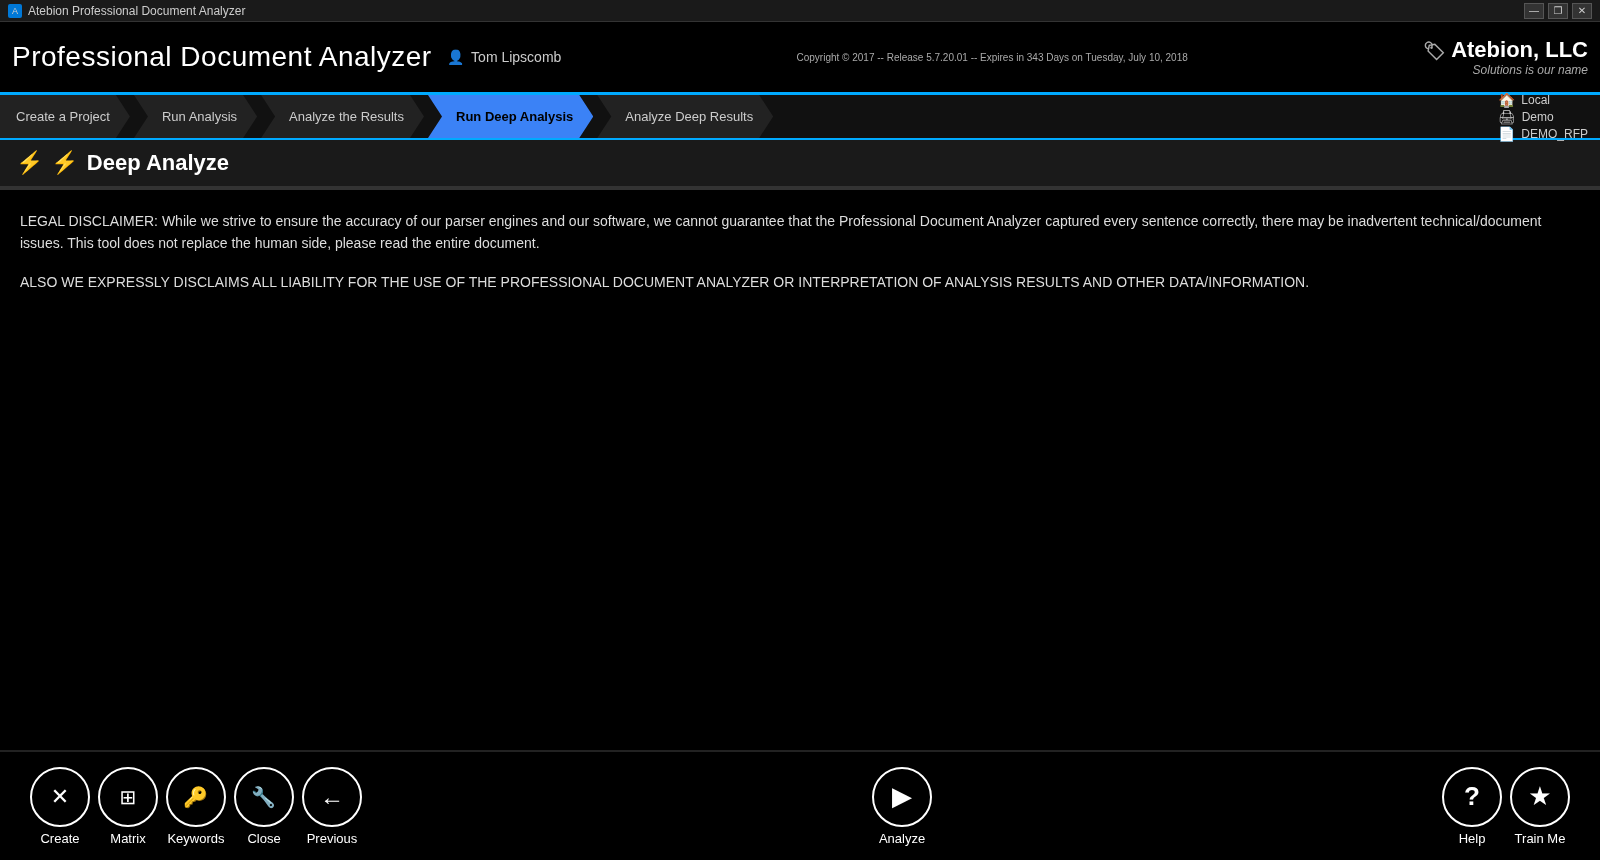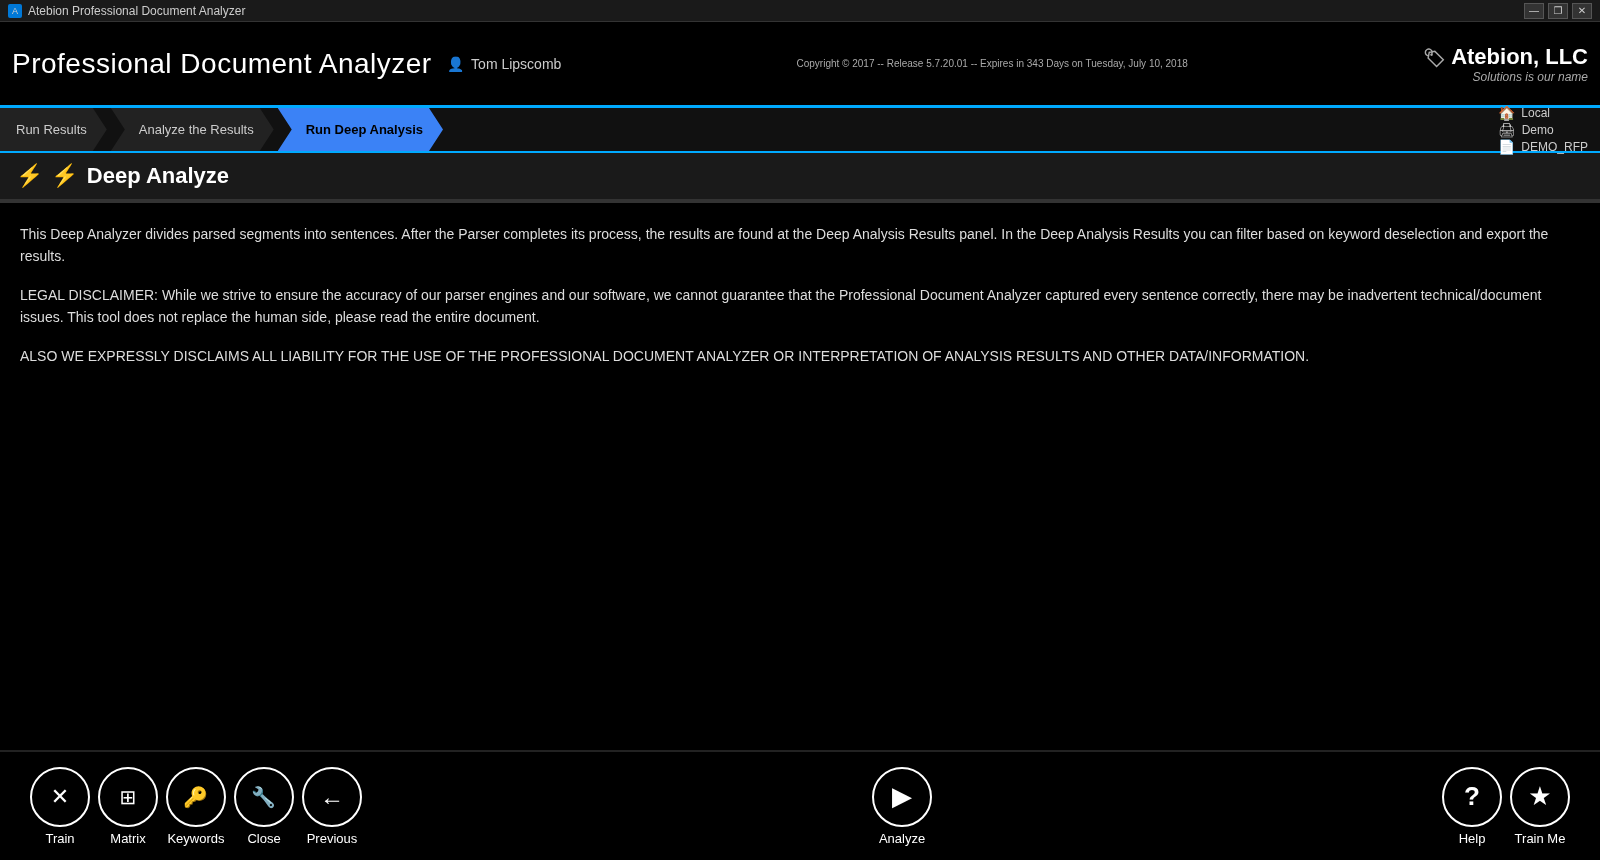--- a/index.html
+++ b/index.html
@@ -52,21 +52,21 @@
       align-items: center;
       justify-content: center;
       font-size: 10px;
       cursor: pointer;
       color: #ccc;
     }
 
     
     #header {
       background: #000;
-      height: 86px;
+      height: 73px;
       display: flex;
       align-items: center;
       justify-content: space-between;
       padding: 0 12px;
       border-bottom: 3px solid #00aaff;
     }
     #header-left {
       display: flex;
       align-items: center;
       gap: 16px;
@@ -291,23 +291,25 @@
     <div id="atebion-logo">
       <span style="font-size:18px; color:#aaa;">🏷</span>
       <span>Atebion, LLC</span>
     </div>
     <div id="atebion-tagline">Solutions is our name</div>
   </div>
 </div>
 
 <div id="nav-bar">
   <div id="nav-steps">
-    <div class="nav-step">Run Results</div>
+    <div class="nav-step">Create a Project</div>
+    <div class="nav-step">Run Analysis</div>
     <div class="nav-step">Analyze the Results</div>
     <div class="nav-step active">Run Deep Analysis</div>
+    <div class="nav-step">Analyze Deep Results</div>
   </div>
   <div id="nav-right">
     <div class="nav-right-item">
       <span class="nav-right-icon">🏠</span>
       <span>Local</span>
     </div>
     <div class="nav-right-item">
       <span class="nav-right-icon">🖨</span>
       <span>Demo</span>
     </div>
@@ -320,35 +322,34 @@
 
 <div id="section-header">
   <span class="lightning-icon">⚡</span>
   <span class="lightning-icon">⚡</span>
   <span id="section-title">Deep Analyze</span>
 </div>
 <div style="height:2px; background:#333;"></div>
 
 <div id="content">
   <div id="description">
-    <p>This Deep Analyzer divides parsed segments into sentences. After the Parser completes its process, the results are found at the Deep Analysis Results panel. In the Deep Analysis Results you can filter based on keyword deselection and export the results.</p>
     <p>
       <span class="disclaimer">LEGAL DISCLAIMER:</span>
       <span> While we strive to ensure the accuracy of our parser engines and our software, we cannot guarantee that the Professional Document Analyzer captured every sentence correctly, there may be inadvertent technical/document issues. This tool does not replace the human side, please read the entire document.</span>
     </p>
     <p class="all-caps">ALSO WE EXPRESSLY DISCLAIMS ALL LIABILITY FOR THE USE OF THE PROFESSIONAL DOCUMENT ANALYZER OR INTERPRETATION OF ANALYSIS RESULTS AND OTHER DATA/INFORMATION.</p>
   </div>
 </div>
 
 <div id="bottom-toolbar">
   <div id="toolbar-left">
 
     <div class="toolbar-btn">
       <div class="btn-circle close-circle">✕</div>
-      <span class="btn-label">Train</span>
+      <span class="btn-label">Create</span>
     </div>
 
     <div class="toolbar-btn">
       <div class="btn-circle" style="font-size:20px;">⊞</div>
       <span class="btn-label">Matrix</span>
     </div>
 
     <div class="toolbar-btn">
       <div class="btn-circle" style="font-size:20px;">🔑</div>
       <span class="btn-label">Keywords</span>

